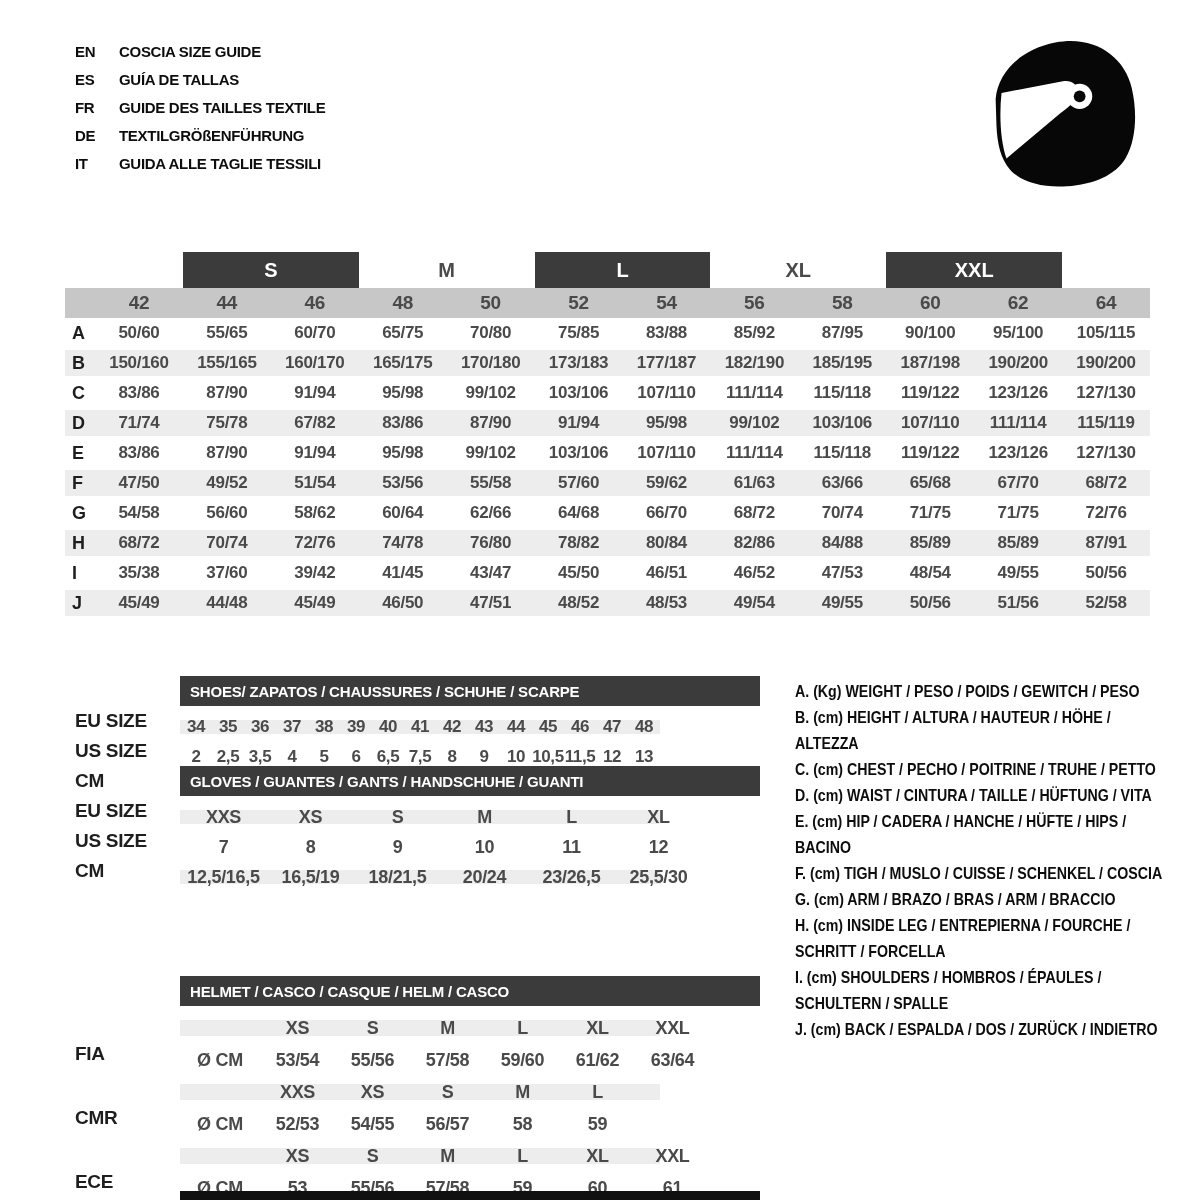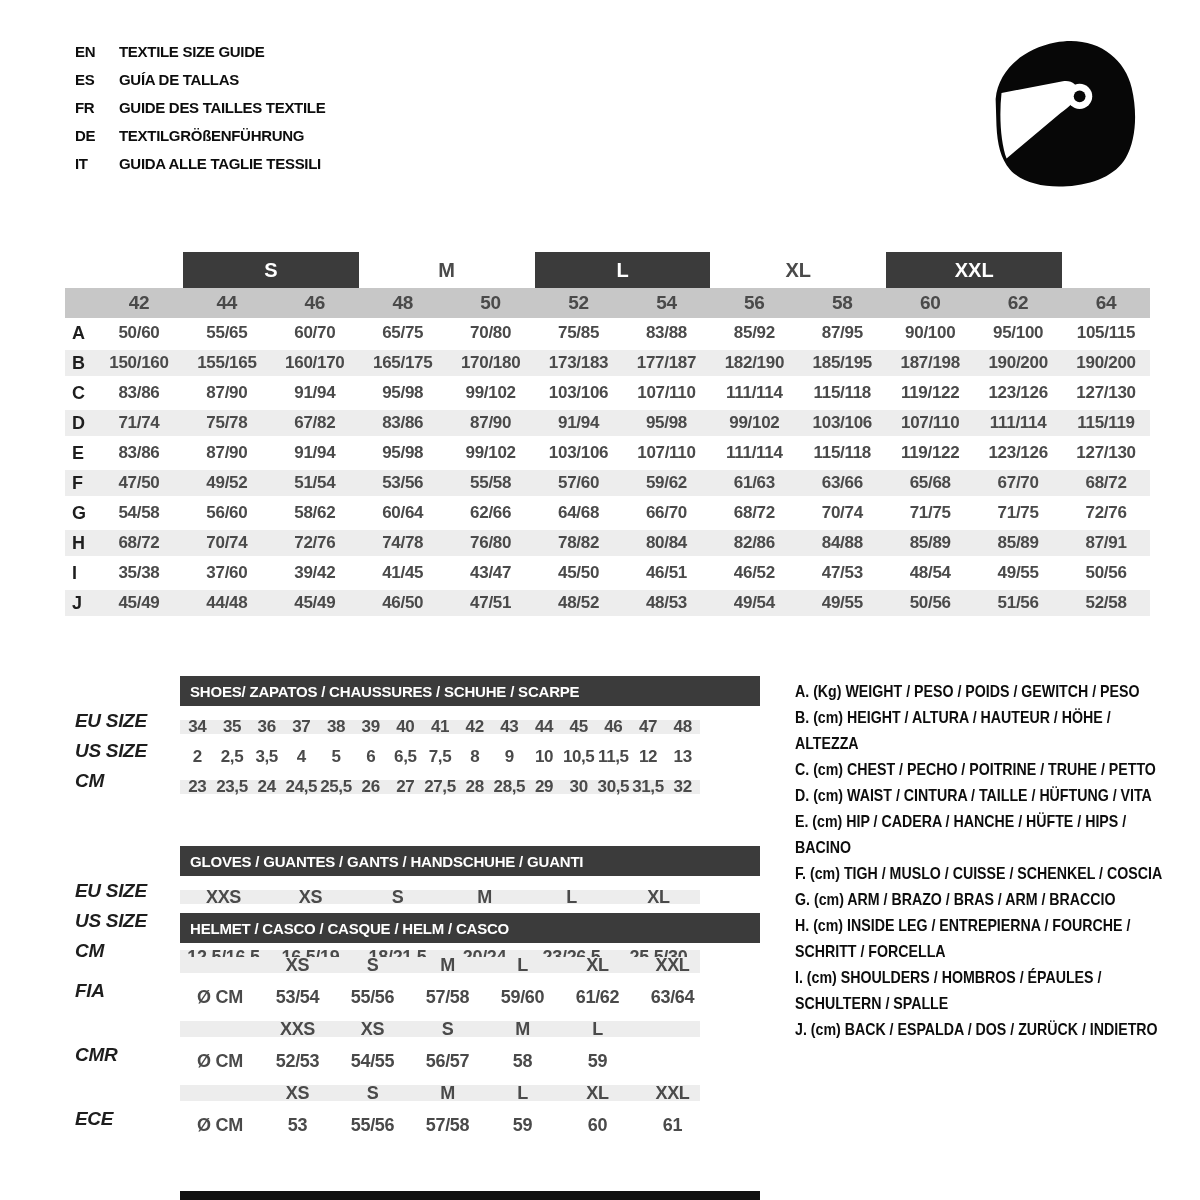--- a/index.html
+++ b/index.html
@@ -26,25 +26,25 @@
   .band-row{background:#c7c7c7;height:30px;font-size:19px;color:#4a4a4a;}
   .data-row.stripe{background:#ededed;background-clip:content-box;padding:2px 0;box-sizing:border-box;}
   .cell{overflow:hidden;white-space:nowrap;}
   .letter{text-align:left;padding-left:7px;color:#1e1e1e;font-size:18px;}
 
   
   .block{position:absolute;left:65px;width:695px;}
   .srow{display:flex;height:30px;align-items:stretch;}
   .srow.h32{height:32px;}
   .slabel{width:115px;display:flex;align-items:center;font-size:19px;color:#1e1e1e;
-          letter-spacing:-0.3px;padding-left:10px;box-sizing:border-box;font-style:italic;}
+          letter-spacing:-0.3px;padding-left:10px;box-sizing:border-box;}
   .sheader{width:580px;background:#3b3b3b;color:#ffffff;display:flex;align-items:center;
            padding-left:10px;box-sizing:border-box;font-size:15px;letter-spacing:-0.2px;
            white-space:nowrap;}
-  .scontent{width:520px;display:grid;align-items:center;text-align:center;box-sizing:border-box;margin-top:12px;}
+  .scontent{width:480px;display:grid;align-items:center;text-align:center;box-sizing:border-box;margin-top:12px;}
   .scontent.stripe2{background:#ededed;background-clip:content-box;padding:2px 0;}
   .g15{grid-template-columns:repeat(15,1fr);font-size:17px;letter-spacing:-0.4px;}
   .g6{grid-template-columns:repeat(6,87px);font-size:18px;letter-spacing:-0.3px;}
   .g7{grid-template-columns:80px repeat(6,75px);font-size:18px;letter-spacing:-0.3px;}
 
   
   .legend{position:absolute;left:795px;top:678px;width:430px;transform:scaleX(0.86);
           transform-origin:left top;}
   .legend-item{font-size:16.5px;line-height:26px;color:#0d0d0d;letter-spacing:0;}
 
@@ -52,21 +52,21 @@
   .bottom-bar{position:absolute;left:180px;top:1191px;width:580px;height:9px;background:#101010;}
 </style>
 </head>
 <body>
 
 <div class="canvas">
 
   <div class="lang-block" id="langs">
       <div class="lang-row">
         <span class="lang-code">EN</span>
-        <span class="lang-label">TEXTILE SIZE GUIDE</span>
+        <span class="lang-label">COSCIA SIZE GUIDE</span>
       </div>
       <div class="lang-row">
         <span class="lang-code">ES</span>
         <span class="lang-label">GUÍA DE TALLAS</span>
       </div>
       <div class="lang-row">
         <span class="lang-code">FR</span>
         <span class="lang-label">GUIDE DES TAILLES TEXTILE</span>
       </div>
       <div class="lang-row">
@@ -327,21 +327,21 @@
             <div class="cell">29</div>
             <div class="cell">30</div>
             <div class="cell">30,5</div>
             <div class="cell">31,5</div>
             <div class="cell">32</div>
           </div>
         </div>
       </div>
   </section>
 
-  <section class="block" style="top:846px">
+  <section class="block" style="top:766px">
     <div class="srow">
       <div class="slabel"></div>
       <div class="sheader">GLOVES / GUANTES / GANTS / HANDSCHUHE / GUANTI</div>
     </div>
     <div id="glovesRows">
         <div class="srow">
           <div class="slabel">EU SIZE</div>
           <div class="scontent g6 stripe2">
             <div class="cell">XXS</div>
             <div class="cell">XS</div>
@@ -369,21 +369,21 @@
             <div class="cell">16,5/19</div>
             <div class="cell">18/21,5</div>
             <div class="cell">20/24</div>
             <div class="cell">23/26,5</div>
             <div class="cell">25,5/30</div>
           </div>
         </div>
       </div>
   </section>
 
-  <section class="block" style="top:913px">
+  <section class="block" style="top:976px">
     <div class="srow">
       <div class="slabel"></div>
       <div class="sheader">HELMET / CASCO / CASQUE / HELM / CASCO</div>
     </div>
     <div id="helmetRows">
         <div class="srow h32">
           <div class="slabel"></div>
           <div class="scontent g7 stripe2">
             <div class="cell"></div>
             <div class="cell">XS</div>

